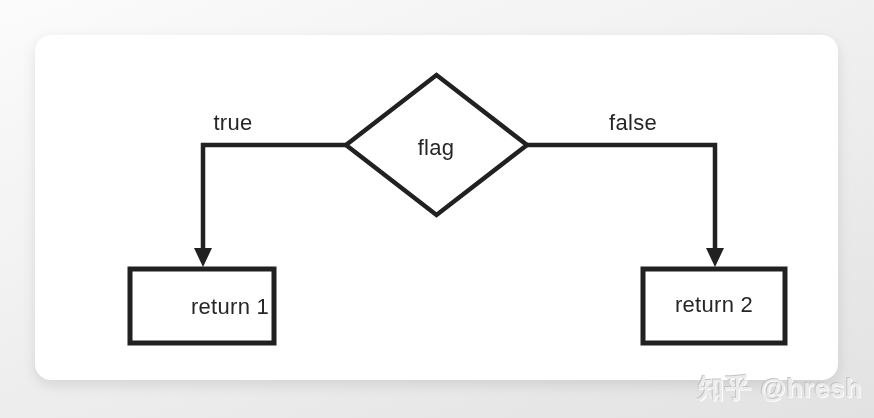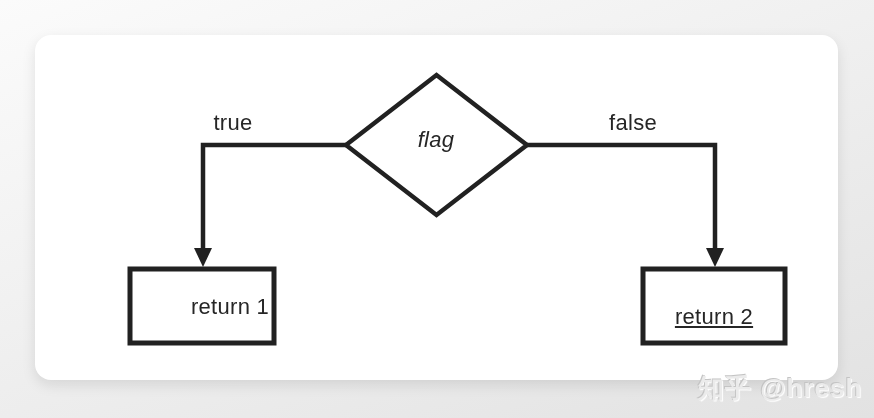--- a/index.html
+++ b/index.html
@@ -32,25 +32,25 @@
     height: 418px;
   }
   .node-label {
     position: absolute;
     transform: translate(-50%, -50%);
     color: #262626;
     font-size: 22px;
     white-space: nowrap;
     letter-spacing: 0.3px;
   }
-  .label-flag   { left: 436px; top: 140px; font-style: italic; }
+  .label-flag   { left: 436px; top: 148px; }
   .label-true   { left: 233px; top: 123px; }
   .label-false  { left: 633px; top: 123px; }
   .label-ret1   { left: 202px; top: 307px; margin-left: 28px; }
-  .label-ret2   { left: 714px; top: 317px; text-decoration: underline; }
+  .label-ret2   { left: 714px; top: 305px; }
   .watermark {
     position: absolute;
     left: 698px;
     top: 371px;
     font-size: 26px;
     font-weight: bold;
     color: #ebebeb;
     text-shadow: -1px -1px 0 #c4c4c4, 1px 1px 1px #ffffff;
     letter-spacing: 1px;
     white-space: nowrap;

